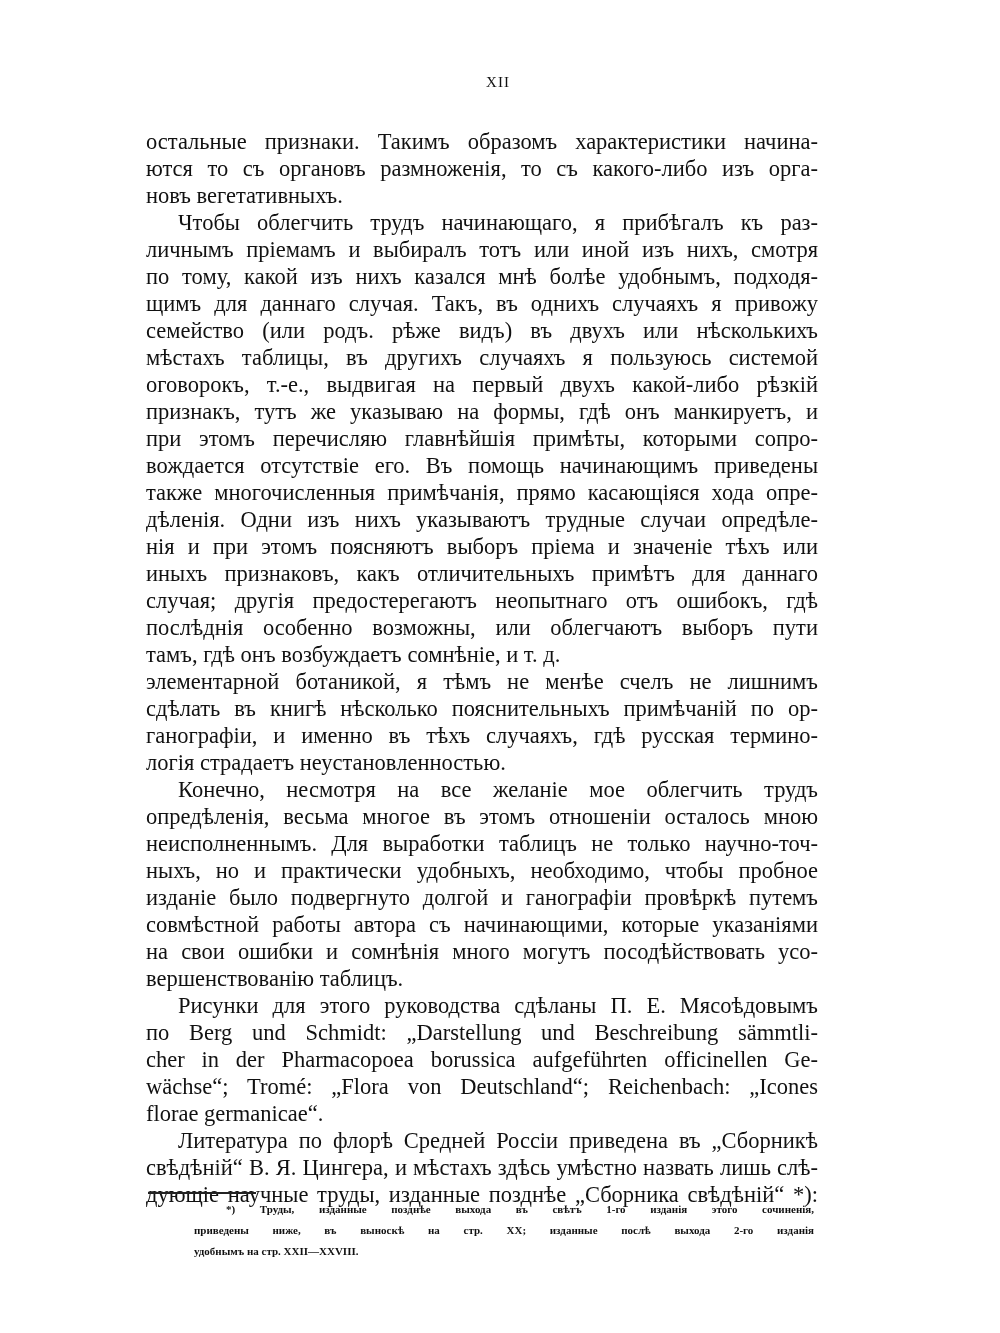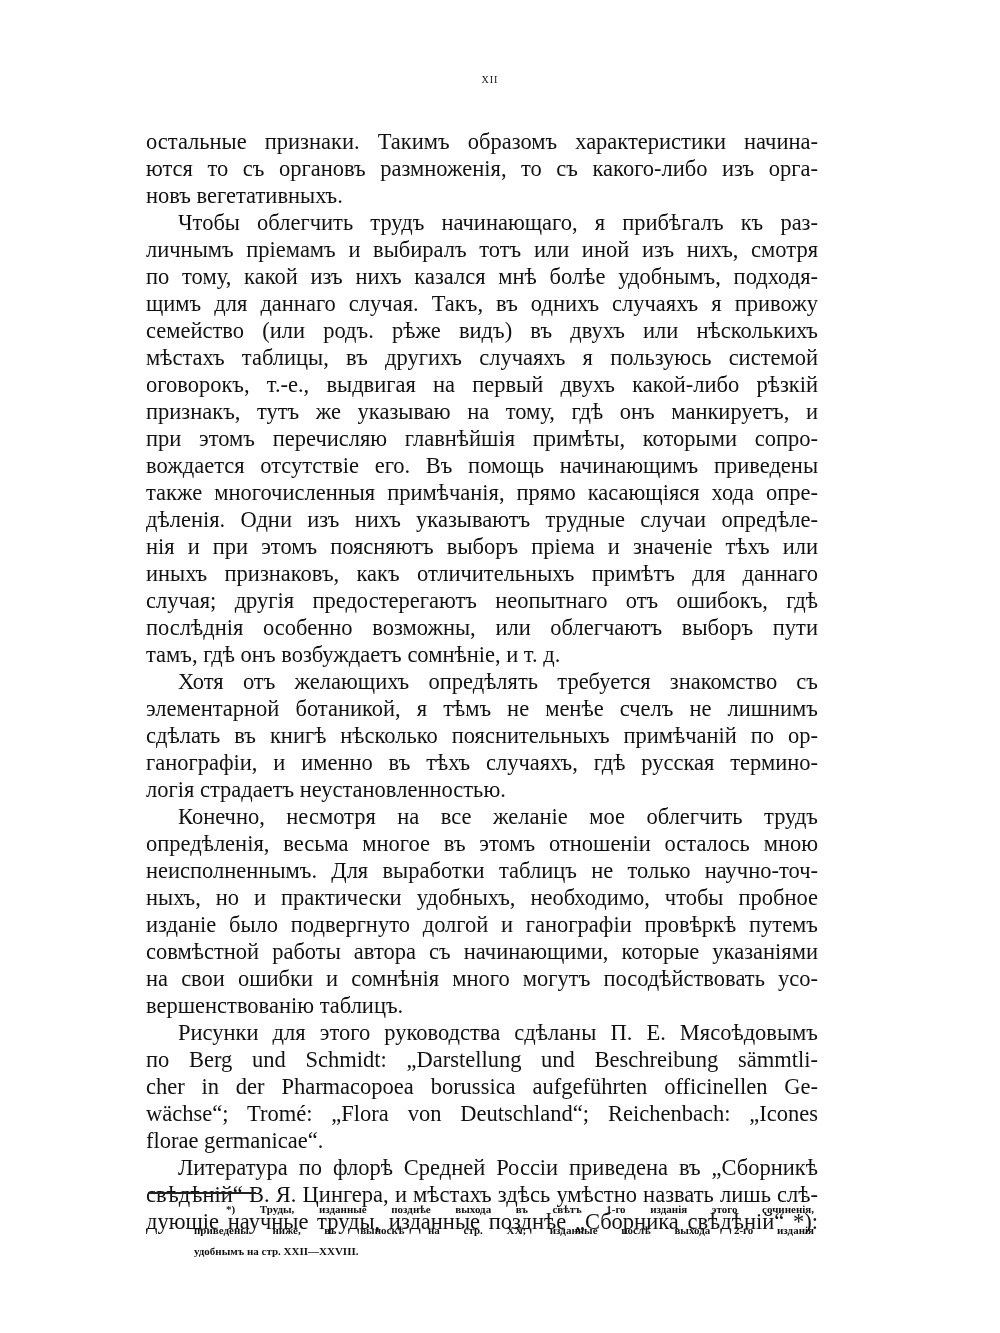--- a/index.html
+++ b/index.html
@@ -1,20 +1,20 @@
 <!DOCTYPE html>
 <html><head>
 <meta charset="utf-8">
 <style>
   html, body { margin: 0; padding: 0; background: #ffffff; }
   body { width: 1000px; height: 1333px; position: relative; overflow: hidden;
          font-family: "Liberation Serif", "DejaVu Serif", serif; color: #111; }
   .page { position: absolute; left: 146px; top: 0; width: 672px; }
-  .folio { position: absolute; left: 8px; width: 672px; top: 74px; text-align: center;
-           font-size: 10px; letter-spacing: 1px; }
+  .folio { position: absolute; left: 16px; width: 672px; top: 74px; text-align: center;
+           font-size: 15px; letter-spacing: 1px; }
   .body-text { position: absolute; left: 0; top: 128px; width: 672px; }
   .line { display: block; height: 27px; line-height: 27px; font-size: 22.5px;
           text-align: justify; text-align-last: justify; white-space: nowrap; overflow: visible; }
   .line.last { text-align-last: left; }
   .line.indent { padding-left: 32px; }
   .rule { position: absolute; left: 2px; top: 1192px; width: 108px; height: 0;
           border-top: 2px solid #222; }
   .footnote { position: absolute; left: 0; top: 1199px; width: 668px; }
   .fline { display: block; height: 21px; line-height: 21px; font-size: 11px;
            text-align: justify; text-align-last: justify; white-space: nowrap;
@@ -35,33 +35,32 @@
       <span class="line last">новъ вегетативныхъ.</span>
     </div>
     <div>
       <span class="line indent">Чтобы облегчить трудъ начинающаго, я прибѣгалъ къ раз-</span>
       <span class="line">личнымъ пріемамъ и выбиралъ тотъ или иной изъ нихъ, смотря</span>
       <span class="line">по тому, какой изъ нихъ казался мнѣ болѣе удобнымъ, подходя-</span>
       <span class="line">щимъ для даннаго случая. Такъ, въ однихъ случаяхъ я привожу</span>
       <span class="line">семейство (или родъ. рѣже видъ) въ двухъ или нѣсколькихъ</span>
       <span class="line">мѣстахъ таблицы, въ другихъ случаяхъ я пользуюсь системой</span>
       <span class="line">оговорокъ, т.-е., выдвигая на первый двухъ какой-либо рѣзкій</span>
-      <span class="line">признакъ, тутъ же указываю на тому, гдѣ онъ манкируетъ, и</span>
+      <span class="line">признакъ, тутъ же указываю на формы, гдѣ онъ манкируетъ, и</span>
       <span class="line">при этомъ перечисляю главнѣйшія примѣты, которыми сопро-</span>
       <span class="line">вождается отсутствіе его. Въ помощь начинающимъ приведены</span>
       <span class="line">также многочисленныя примѣчанія, прямо касающіяся хода опре-</span>
       <span class="line">дѣленія. Одни изъ нихъ указываютъ трудные случаи опредѣле-</span>
       <span class="line">нія и при этомъ поясняютъ выборъ пріема и значеніе тѣхъ или</span>
       <span class="line">иныхъ признаковъ, какъ отличительныхъ примѣтъ для даннаго</span>
       <span class="line">случая; другія предостерегаютъ неопытнаго отъ ошибокъ, гдѣ</span>
       <span class="line">послѣднія особенно возможны, или облегчаютъ выборъ пути</span>
       <span class="line last">тамъ, гдѣ онъ возбуждаетъ сомнѣніе, и т. д.</span>
     </div>
     <div>
-      <span class="line indent">Хотя отъ желающихъ опредѣлять требуется знакомство съ</span>
       <span class="line">элементарной ботаникой, я тѣмъ не менѣе счелъ не лишнимъ</span>
       <span class="line">сдѣлать въ книгѣ нѣсколько пояснительныхъ примѣчаній по ор-</span>
       <span class="line">ганографіи, и именно въ тѣхъ случаяхъ, гдѣ русская термино-</span>
       <span class="line last">логія страдаетъ неустановленностью.</span>
     </div>
     <div>
       <span class="line indent">Конечно, несмотря на все желаніе мое облегчить трудъ</span>
       <span class="line">опредѣленія, весьма многое въ этомъ отношеніи осталось мною</span>
       <span class="line">неисполненнымъ. Для выработки таблицъ не только научно-точ-</span>
       <span class="line">ныхъ, но и практически удобныхъ, необходимо, чтобы пробное</span>

